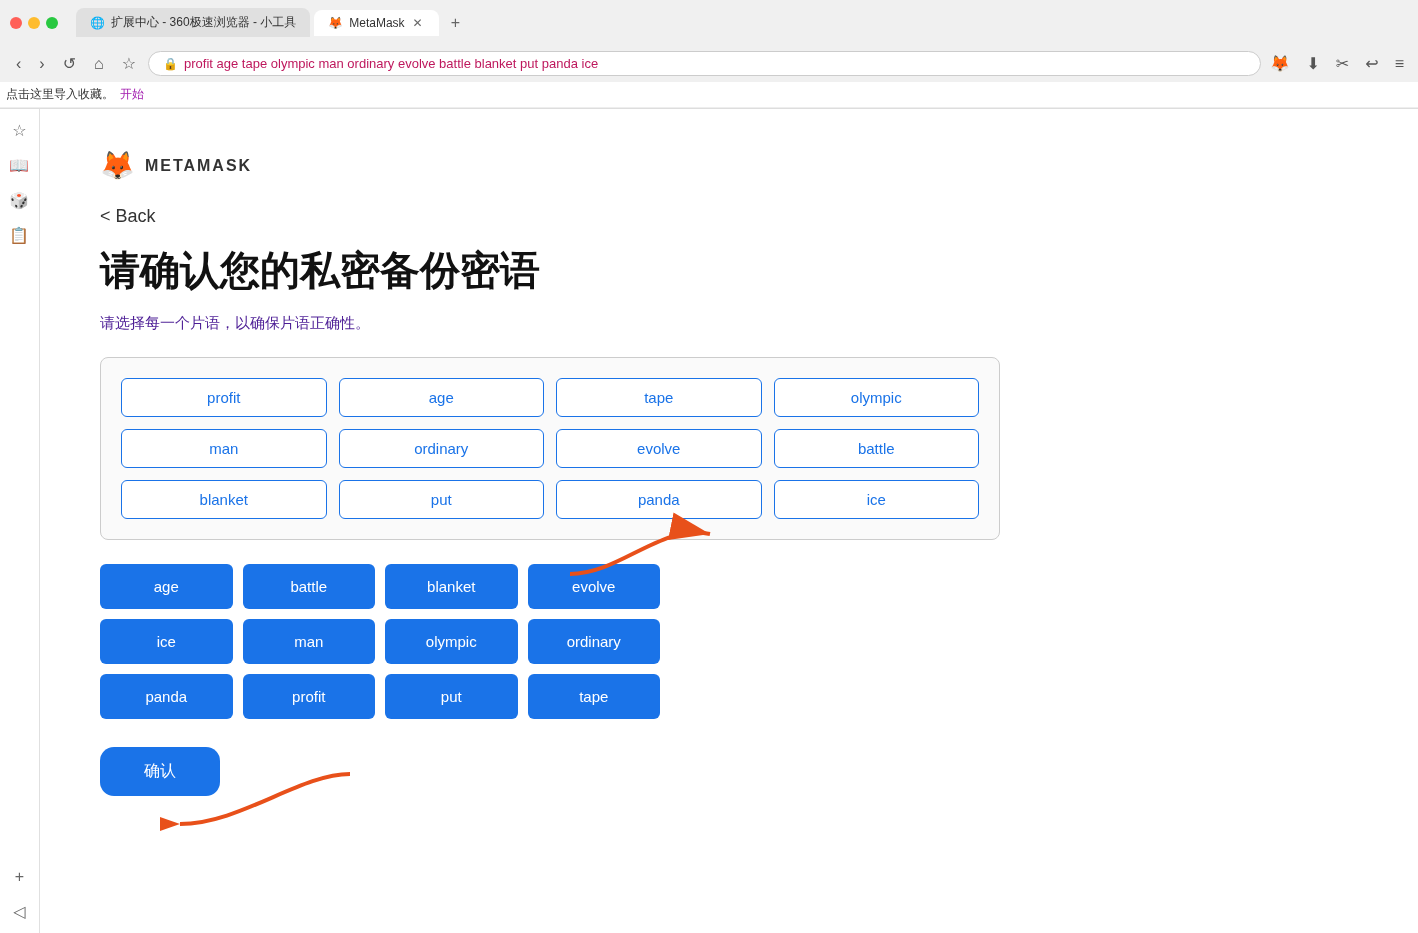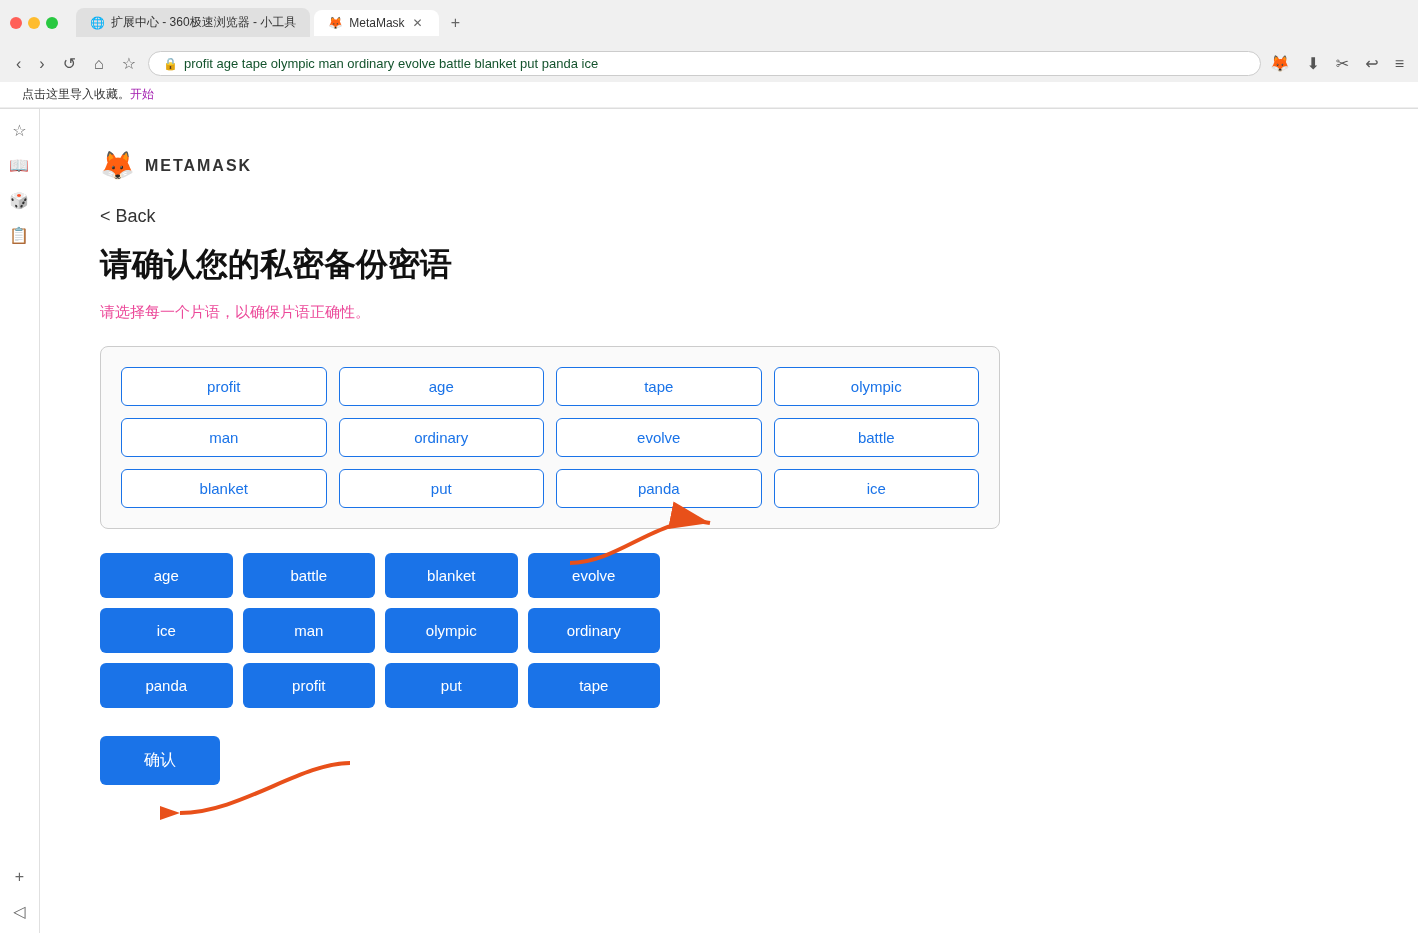--- a/index.html
+++ b/index.html
@@ -114,21 +114,21 @@
       font-size: 13px;
       background: #fff;
       color: #333;
       display: flex;
       align-items: center;
       gap: 6px;
     }
 
     .address-text {
       font-size: 13px;
-      color: #14532d;
+      color: #be185d;
     }
 
     .browser-actions {
       display: flex;
       gap: 8px;
       align-items: center;
     }
 
     .browser-action-btn {
       background: none;
@@ -158,27 +158,27 @@
     }
 
     .sidebar-icon {
       font-size: 16px;
       color: #666;
       cursor: pointer;
     }
 
     
     .bookmark-bar {
-      padding: 4px 22px;
+      padding: 4px 6px;
       font-size: 12px;
       color: #333;
       border-bottom: 1px solid #eee;
       display: flex;
       align-items: center;
-      gap: 0;
+      gap: 6px;
       background: #fff;
     }
 
     .bookmark-link {
       color: #a21caf;
       cursor: pointer;
       text-decoration: none;
     }
 
     
@@ -207,29 +207,29 @@
 
     .back-link {
       color: #333;
       font-size: 18px;
       cursor: pointer;
       margin-bottom: 16px;
       display: inline-block;
     }
 
     .page-title {
-      font-size: 32px;
+      font-size: 40px;
       font-weight: bold;
       color: #111;
       margin-bottom: 16px;
     }
 
     .page-subtitle {
       font-size: 15px;
-      color: #ec4899;
+      color: #4c1d95;
       margin-bottom: 24px;
     }
 
     
     .word-selection-box {
       border: 1px solid #ccc;
       border-radius: 8px;
       padding: 20px;
       margin-bottom: 24px;
       background: #fafafa;
@@ -270,21 +270,21 @@
       font-size: 15px;
       cursor: pointer;
       text-align: center;
     }
 
     
     .confirm-btn {
       background: #1a73e8;
       color: #fff;
       border: none;
-      border-radius: 6px;
+      border-radius: 14px;
       padding: 14px 32px;
       font-size: 16px;
       cursor: pointer;
       min-width: 120px;
     }
 
     
     .content-wrapper {
       max-width: 900px;
     }

